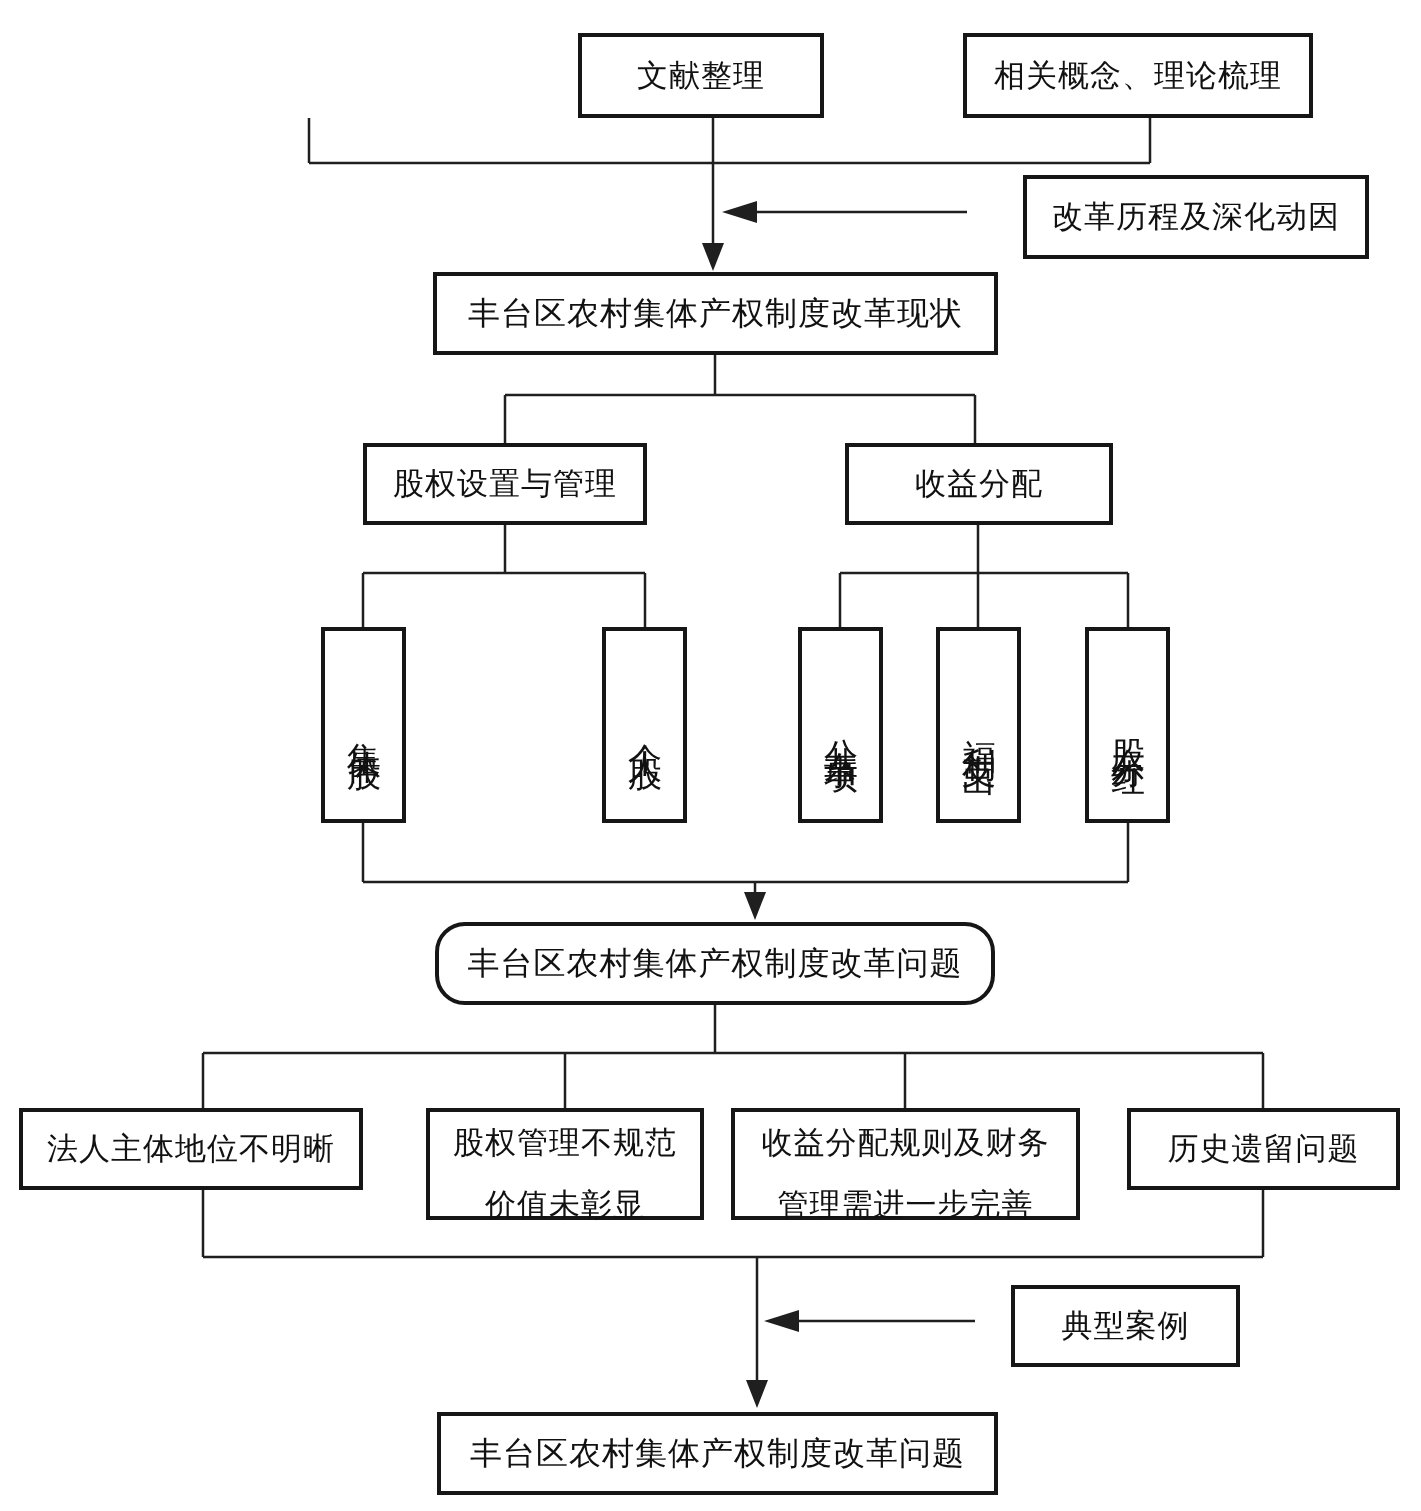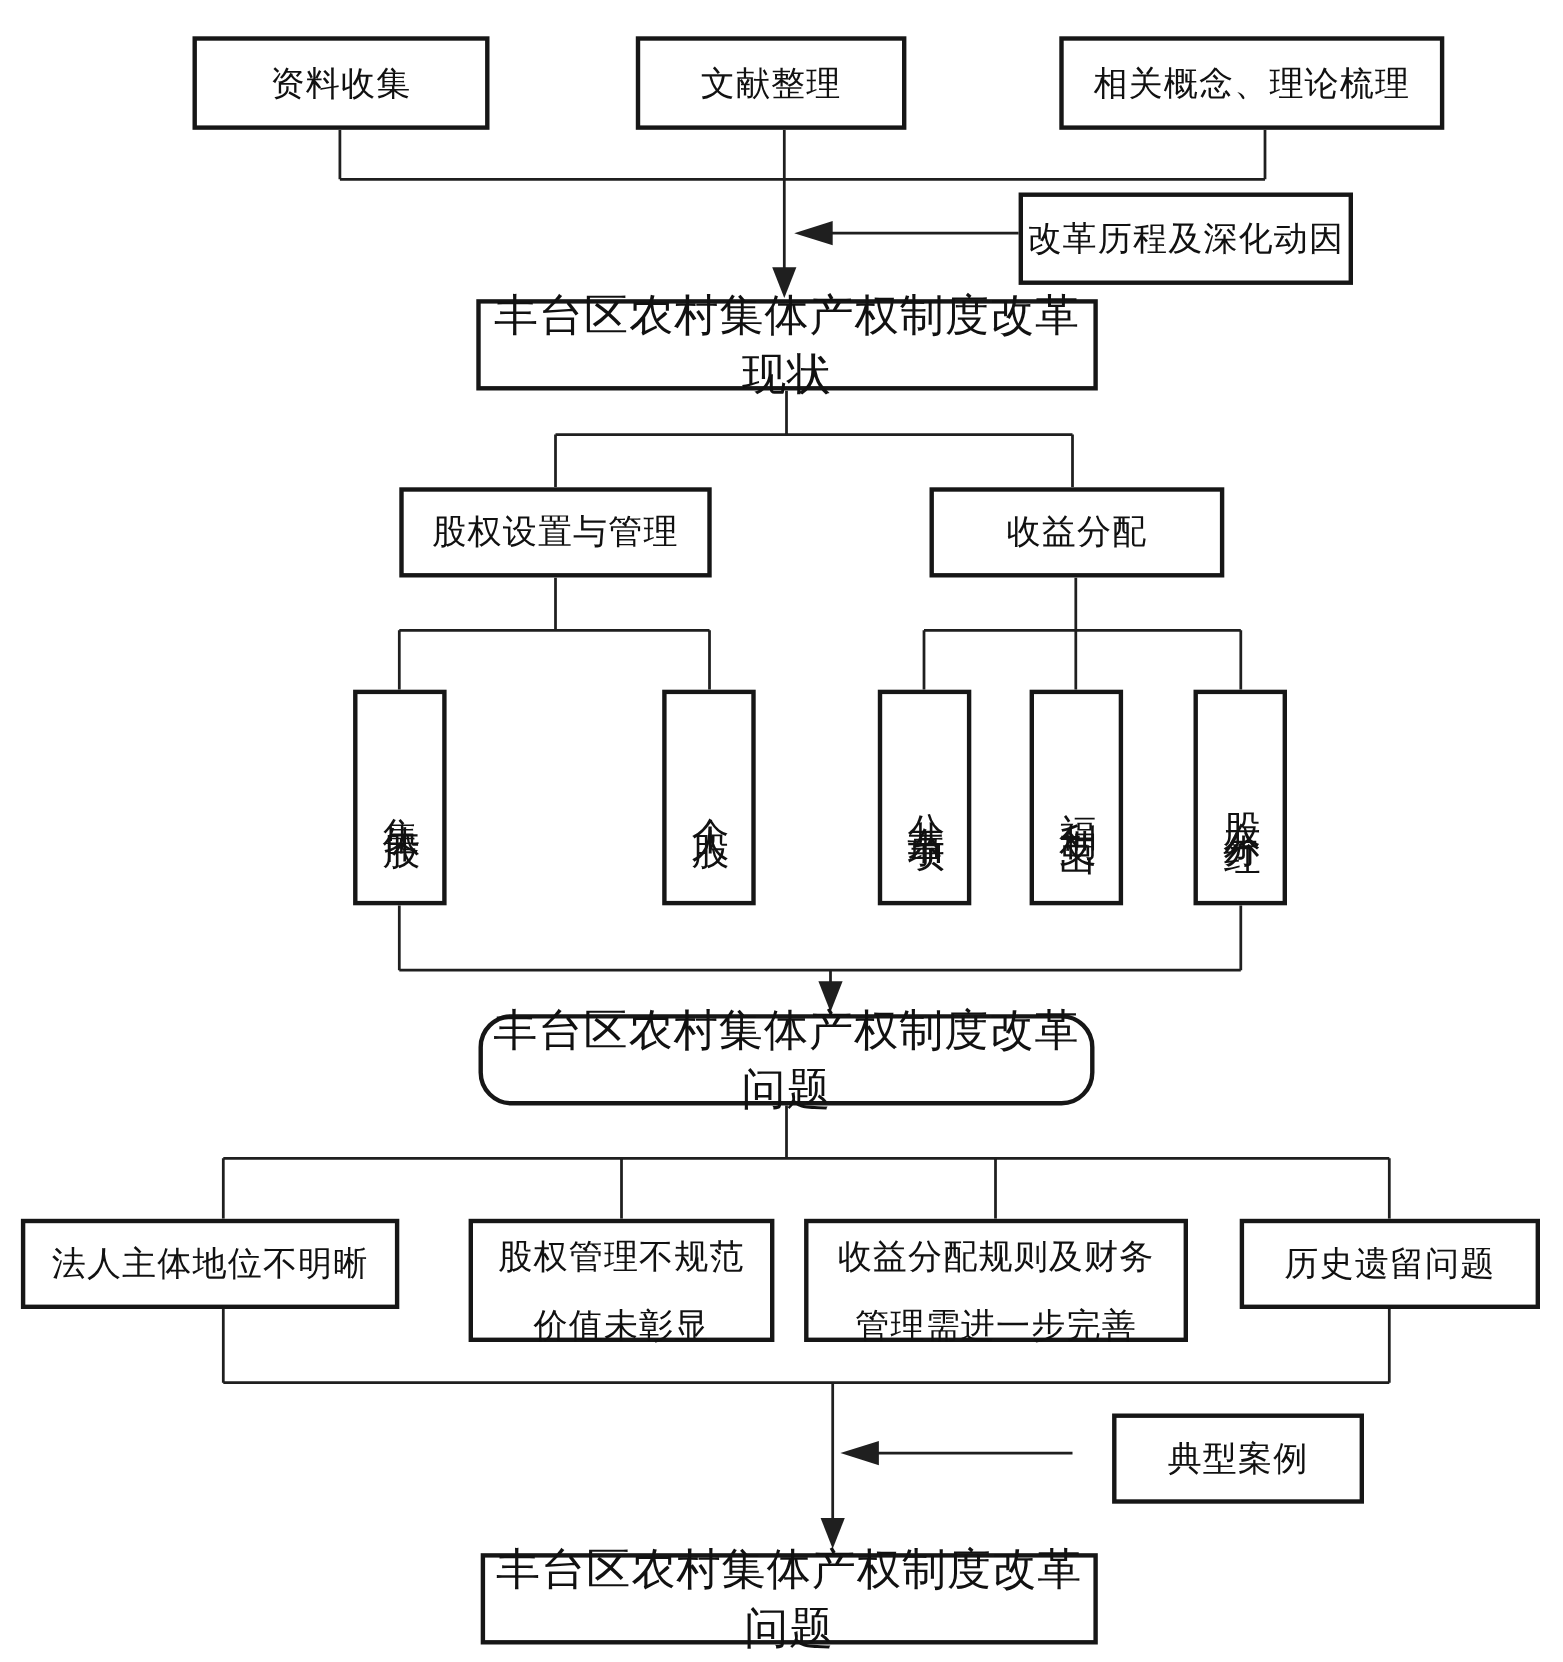--- a/index.html
+++ b/index.html
@@ -21,21 +21,21 @@
     background:#ffffff;
     display:flex;
     align-items:center;
     justify-content:center;
     text-align:center;
     font-size:31px;
     line-height:1.35;
     z-index:1;
     letter-spacing:1px;
   }
-  .box.big{font-size:40px;}
+  .box.big{font-size:32px;}
   .box.vbox{
     writing-mode:vertical-rl;
     text-orientation:upright;
     font-size:34px;
     letter-spacing:8px;
     padding-top:6px;
   }
   .box .l2{display:block;margin-top:20px;}
 </style>
 </head>
@@ -62,25 +62,24 @@
 
     <path class="wire" d="M715 1005 L715 1053 M203 1053 L1263 1053 M203 1053 L203 1108 M565 1053 L565 1108 M905 1053 L905 1108 M1263 1053 L1263 1108"></path>
 
     <path class="wire" d="M203 1190 L203 1257 M1263 1190 L1263 1257 M203 1257 L1263 1257 M757 1257 L757 1380"></path>
     <polygon class="head" points="757,1408 746,1380 768,1380"></polygon>
 
     <path class="wire" d="M975 1321 L798 1321"></path>
     <polygon class="head" points="764,1321 799,1310 799,1332"></polygon>
   </svg>
 
-  <div class="box" style="left:175px;top:33px;width:270px;height:85px;">资料收集</div>
   <div class="box" style="left:578px;top:33px;width:246px;height:85px;">文献整理</div>
   <div class="box" style="left:963px;top:33px;width:350px;height:85px;">相关概念、理论梳理</div>
 
-  <div class="box" style="left:926px;top:175px;width:304px;height:84px;">改革历程及深化动因</div>
+  <div class="box" style="left:1023px;top:175px;width:346px;height:84px;">改革历程及深化动因</div>
 
   <div class="box big" style="left:433px;top:272px;width:565px;height:83px;">丰台区农村集体产权制度改革现状</div>
 
   <div class="box" style="left:363px;top:443px;width:284px;height:82px;">股权设置与管理</div>
   <div class="box" style="left:845px;top:443px;width:268px;height:82px;">收益分配</div>
 
   <div class="box vbox" style="left:321px;top:627px;width:85px;height:196px;">集体股</div>
   <div class="box vbox" style="left:602px;top:627px;width:85px;height:196px;">个人股</div>
   <div class="box vbox" style="left:798px;top:627px;width:85px;height:196px;">公共事项</div>
   <div class="box vbox" style="left:936px;top:627px;width:85px;height:196px;">福利支出</div>

